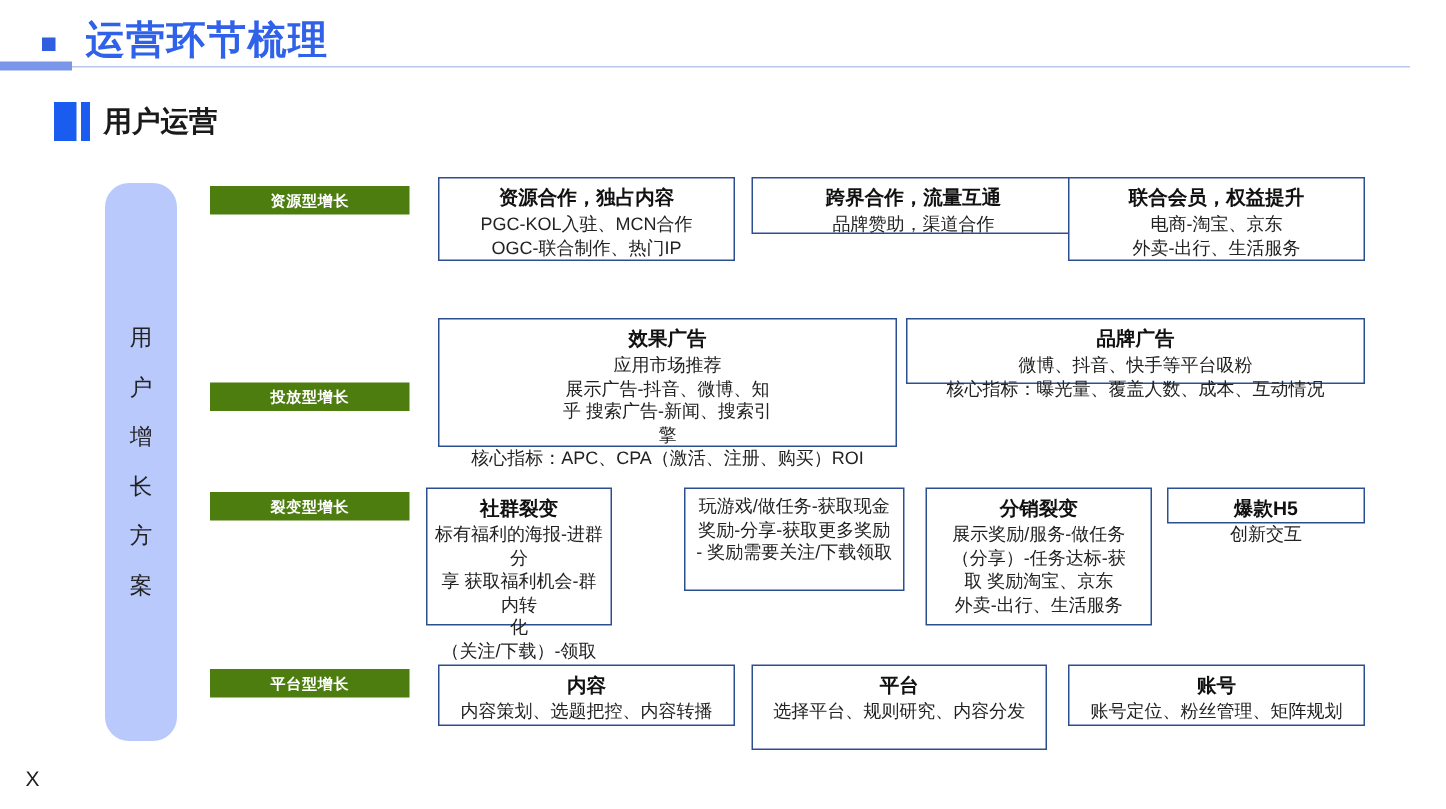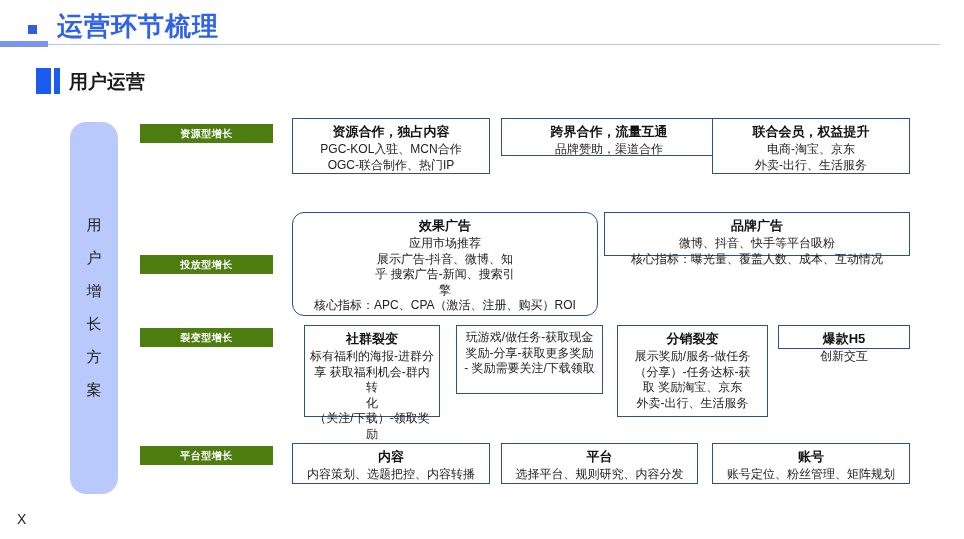--- a/index.html
+++ b/index.html
@@ -120,35 +120,35 @@
     <div class="box" style="left: 501px; top: 118px; width: 216px; height: 38px;">
       <div class="bx-title">跨界合作，流量互通</div>
       <div class="bx-line">品牌赞助，渠道合作</div>
     </div>
     <div class="box" style="left: 712px; top: 118px; width: 198px; height: 56px;">
       <div class="bx-title">联合会员，权益提升</div>
       <div class="bx-line">电商-淘宝、京东</div>
       <div class="bx-line">外卖-出行、生活服务</div>
     </div>
     <div class="cat-label" style="top: 219px; margin-top: 36px;">投放型增长</div>
-    <div class="box" style="left: 292px; top: 212px; width: 306px; height: 104px; border-radius: 12px;">
+    <div class="box" style="left: 292px; top: 212px; width: 306px; height: 86px;">
       <div class="bx-title">效果广告</div>
       <div class="bx-line">应用市场推荐</div>
       <div class="bx-line">展示广告-抖音、微博、知</div>
       <div class="bx-line">乎 搜索广告-新闻、搜索引</div>
       <div class="bx-line">擎</div>
       <div class="bx-line bold">核心指标：APC、CPA（激活、注册、购买）ROI</div>
     </div>
     <div class="box" style="left: 604px; top: 212px; width: 306px; height: 44px;">
       <div class="bx-title">品牌广告</div>
       <div class="bx-line">微博、抖音、快手等平台吸粉</div>
       <div class="bx-line bold">核心指标：曝光量、覆盖人数、成本、互动情况</div>
     </div>
     <div class="cat-label" style="top: 328px;">裂变型增长</div>
-    <div class="box" style="left: 304px; top: 325px; width: 136px; height: 92px;">
+    <div class="box" style="left: 284px; top: 325px; width: 124px; height: 92px;">
       <div class="bx-title">社群裂变</div>
       <div class="bx-line">标有福利的海报-进群分</div>
       <div class="bx-line">享 获取福利机会-群内转</div>
       <div class="bx-line">化</div>
       <div class="bx-line">（关注/下载）-领取奖励</div>
     </div>
     <div class="box" style="left: 456px; top: 325px; width: 147px; height: 69px;">
       <div class="bx-line">玩游戏/做任务-获取现金</div>
       <div class="bx-line">奖励-分享-获取更多奖励</div>
       <div class="bx-line">- 奖励需要关注/下载领取</div>
@@ -162,21 +162,21 @@
     </div>
     <div class="box" style="left: 778px; top: 325px; width: 132px; height: 24px;">
       <div class="bx-title">爆款H5</div>
       <div class="bx-line">创新交互</div>
     </div>
     <div class="cat-label" style="top: 446px;">平台型增长</div>
     <div class="box" style="left: 292px; top: 443px; width: 198px; height: 41px;">
       <div class="bx-title">内容</div>
       <div class="bx-line">内容策划、选题把控、内容转播</div>
     </div>
-    <div class="box" style="left: 501px; top: 443px; width: 197px; height: 41px;">
+    <div class="box" style="left: 501px; top: 443px; width: 197px; height: 57px;">
       <div class="bx-title">平台</div>
       <div class="bx-line">选择平台、规则研究、内容分发</div>
     </div>
     <div class="box" style="left: 712px; top: 443px; width: 198px; height: 41px;">
       <div class="bx-title">账号</div>
       <div class="bx-line">账号定位、粉丝管理、矩阵规划</div>
     </div>
   </div>
 
 <div class="footer-x">X</div>

